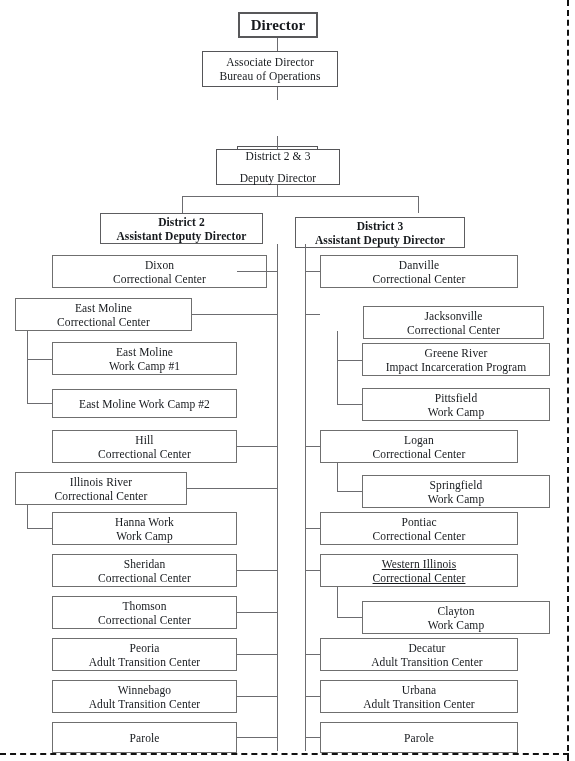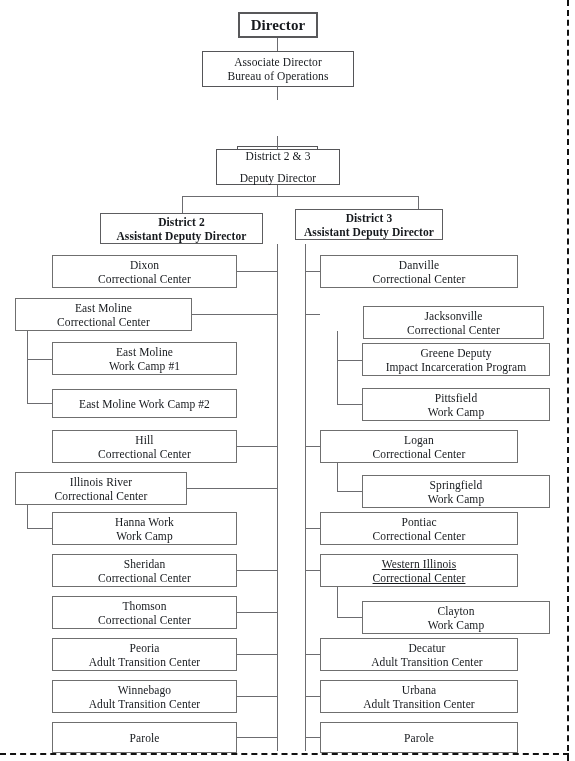--- a/index.html
+++ b/index.html
@@ -82,21 +82,21 @@
 
   <div id="page-border-right"></div>
   <div id="page-border-bottom"></div>
 
   <div class="node root" style="left:238px; top:12px; width:80px; height:26px;">
     <span class="l1">Director</span>
   </div>
 
   <div class="ln v" style="left:277px; top:38px; height:13px;"></div>
 
-  <div class="node lvl-top" style="left:202px; top:51px; width:152px; height:36px;">
+  <div class="node lvl-top" style="left:202px; top:51px; width:136px; height:36px;">
     <span class="l1">Associate Director</span>
     <span class="l2">Bureau of Operations</span>
   </div>
 
   <div class="ln v" style="left:277px; top:87px; height:13px;"></div>
 
   <div class="node lvl-top" style="left:237px; top:100px; width:81px; height:36px;margin-top:46px;">
     <span class="l1">Chief</span>
     <span class="l2">Operations</span>
   </div>
@@ -113,28 +113,28 @@
   <div class="ln v" style="left:182px; top:196px; height:17px;"></div>
   <div class="ln v" style="left:418px; top:196px; height:17px;"></div>
 
   <div class="node district" style="left:100px; top:213px; width:163px; height:31px;">
     <span class="l1">District 2</span>
     <span class="l2">Assistant Deputy Director</span>
   </div>
 
   <div class="ln v" style="left:277px; top:244px; height:507px;"></div>
 
-  <div class="node district" style="left:295px; top:209px; width:148px; height:31px;">
+  <div class="node district" style="left:295px; top:217px; width:170px; height:31px;">
     <span class="l1">District 3</span>
     <span class="l2">Assistant Deputy Director</span>
   </div>
 
   <div class="ln v" style="left:305px; top:244px; height:507px;"></div>
 
-  <div class="node" style="left:52px; top:255px; width:185px; height:33px;">
+  <div class="node" style="left:52px; top:255px; width:215px; height:33px;">
     <span class="l1">Dixon</span>
     <span class="l2">Correctional Center</span>
   </div>
   <div class="ln h" style="left:237px; top:271px; width:40px;"></div>
 
   <div class="node" style="left:15px; top:298px; width:177px; height:33px;">
     <span class="l1">East Moline</span>
     <span class="l2">Correctional Center</span>
   </div>
   <div class="ln h" style="left:192px; top:314px; width:85px;"></div>
@@ -207,21 +207,21 @@
   <div class="ln h" style="left:305px; top:271px; width:15px;"></div>
 
   <div class="node" style="left:320px; top:306px; width:181px; height:33px;margin-left:43px;">
     <span class="l1">Jacksonville</span>
     <span class="l2">Correctional Center</span>
   </div>
   <div class="ln h" style="left:305px; top:314px; width:15px;"></div>
   <div class="ln v" style="left:337px; top:331px; height:73px;"></div>
 
   <div class="node" style="left:362px; top:343px; width:188px; height:33px;">
-    <span class="l1">Greene Deputy</span>
+    <span class="l1">Greene River</span>
     <span class="l2">Impact Incarceration Program</span>
   </div>
   <div class="ln h" style="left:337px; top:360px; width:25px;"></div>
 
   <div class="node" style="left:362px; top:388px; width:188px; height:33px;">
     <span class="l1">Pittsfield</span>
     <span class="l2">Work Camp</span>
   </div>
   <div class="ln h" style="left:337px; top:404px; width:25px;"></div>
 

